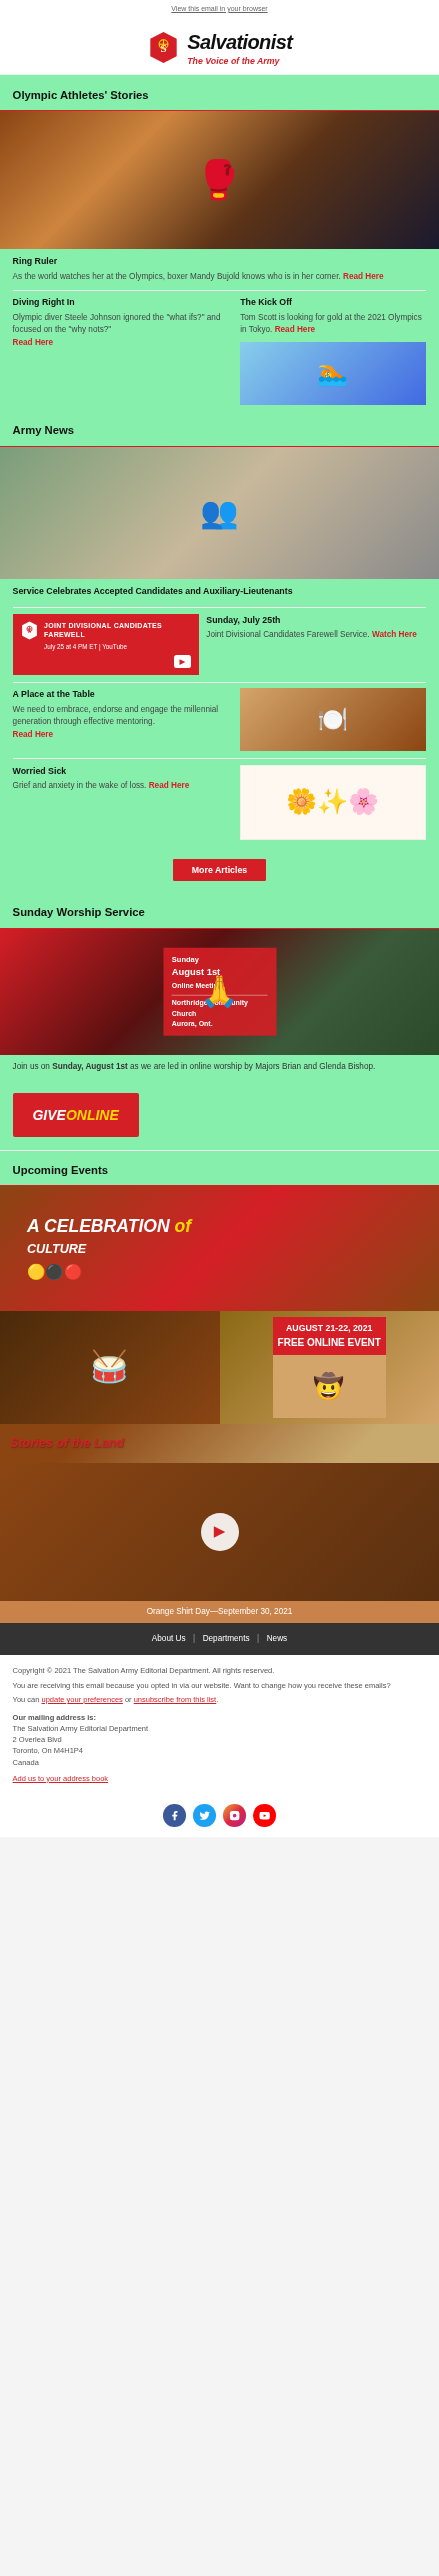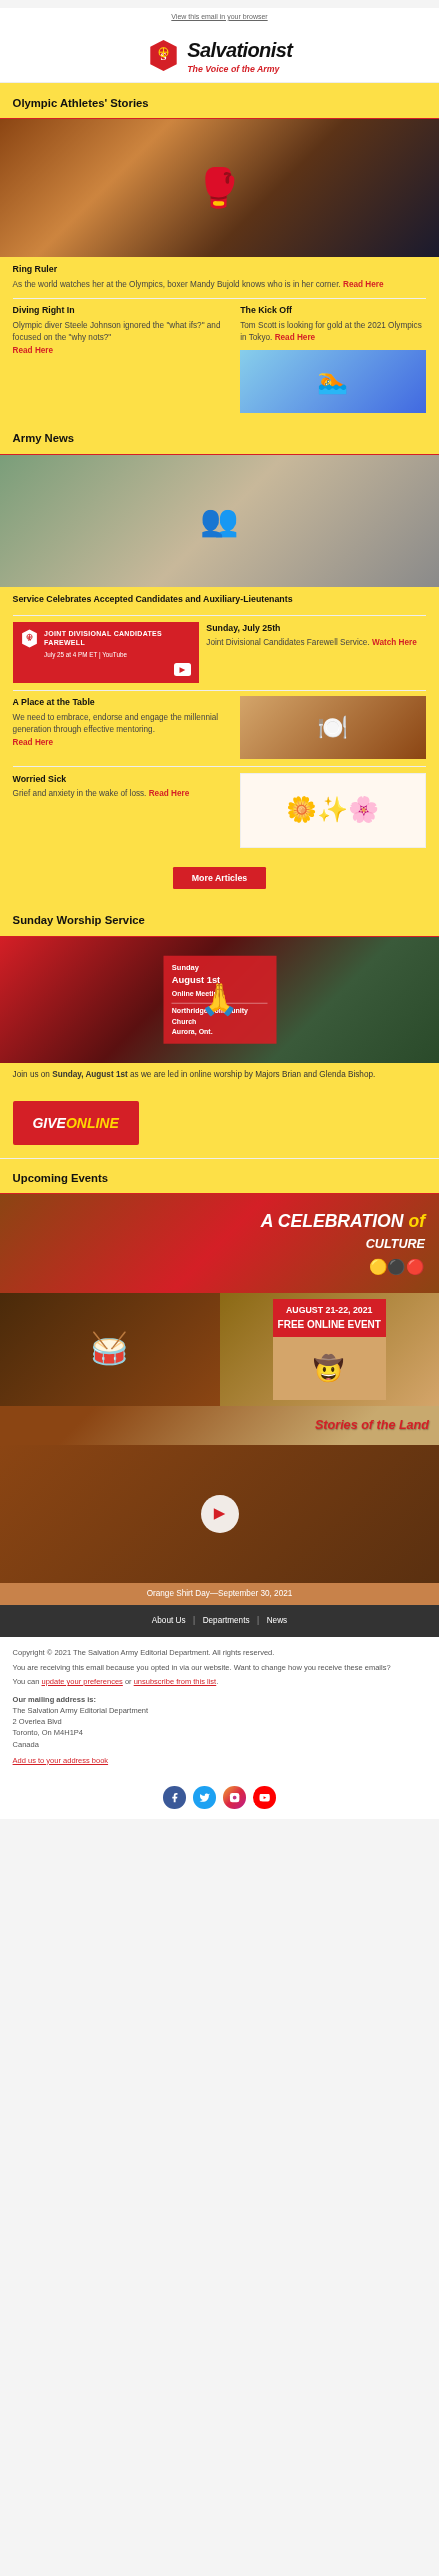--- a/index.html
+++ b/index.html
@@ -5,22 +5,22 @@
     * { margin: 0; padding: 0; box-sizing: border-box; }
     body {
       font-family: Arial, sans-serif;
       background: #f4f4f4;
       color: #333;
       font-size: 8.8px;
       line-height: 1.5;
     }
     .email-wrapper {
       max-width: 440px;
-      margin: 8px auto;
-      background: #fde047;
+      margin: 0 auto;
+      background: #86efac;
     }
     .top-bar {
       text-align: center;
       padding: 3.8px;
       font-size: 7px;
       color: #666;
       background: #fff;
     }
     .top-bar a { color: #666; text-decoration: underline; }
 
@@ -220,22 +220,22 @@
       font-weight: bold;
       text-align: center;
     }
     .give-online-label .give { color: #fff; font-size: 14px; font-style: italic; }
     .give-online-label .online { color: #ffd700; font-size: 14px; font-style: italic; font-weight: 900; }
 
     
     .upcoming-section { padding-bottom: 0; }
     .celebration-banner {
       background: linear-gradient(135deg, #8B4513 0%, #d41f26 50%, #8B4513 100%);
-      padding: 14px;
-      text-align: right;
+      padding: 27px;
+      text-align: left;
     }
     .celebration-text {
       font-size: 17.6px;
       font-style: italic;
       color: #fff;
       font-weight: 900;
     }
     .celebration-text .of { color: #ffd700; }
     .celebration-sub {
       font-size: 12.6px;
@@ -254,21 +254,21 @@
       text-align: center;
       padding: 5px;
       font-size: 8.8px;
       font-weight: bold;
     }
     .free-online { font-size: 10px; }
 
     .stories-banner {
       background: linear-gradient(135deg, #8B4513 20%, #c8a96e 80%);
       padding: 10px;
-      text-align: right;
+      text-align: left;
     }
     .stories-text {
       color: #d41f26;
       font-size: 12.6px;
       font-style: italic;
       font-weight: bold;
       text-shadow: 0.6px 0.6px 1.3px rgba(0,0,0,0.3);
     }
 
     .play-wrapper {

